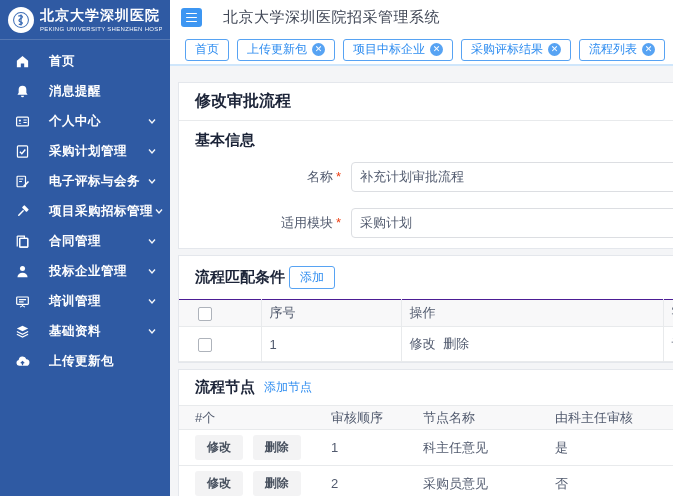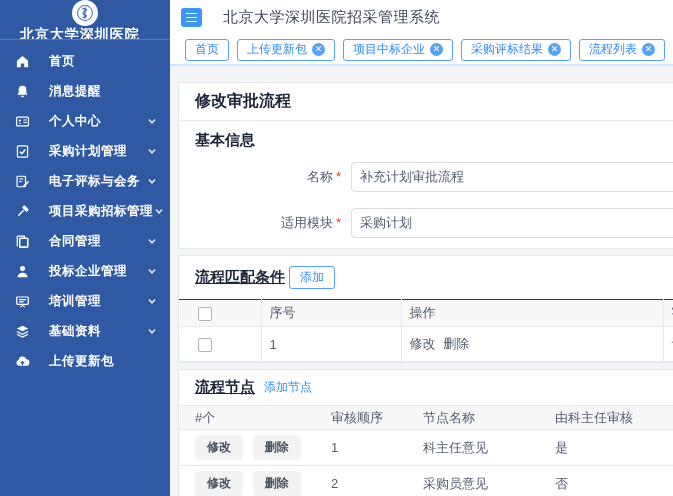--- a/index.html
+++ b/index.html
@@ -3,21 +3,21 @@
 <meta charset="utf-8">
 <style>
   * { margin:0; padding:0; box-sizing:border-box; }
   html,body { width:673px; height:496px; overflow:hidden; background:#f4f5f7;
     font-family:"Liberation Sans","DejaVu Sans",sans-serif; }
   .layout { display:flex; width:673px; height:496px; }
 
   
   .sidebar { width:170px; height:496px; background:#2f5aa3; flex:none; color:#fff; }
   .logo-row { height:40px; display:flex; align-items:center; padding:0 8px;
-    border-bottom:1px solid rgba(255,255,255,0.18);flex-direction:column; }
+    border-bottom:1px solid rgba(255,255,255,0.18); }
   .logo-circle { width:26px; height:26px; border-radius:50%; background:#fff; flex:none;
     display:flex; align-items:center; justify-content:center; }
   .logo-text { margin-left:6px; display:flex; flex-direction:column; overflow:hidden; }
   .logo-cn { font-family:"DejaVu Serif","Liberation Serif",serif; font-size:14px;
     font-weight:bold; letter-spacing:1px; white-space:nowrap; }
   .logo-en { font-size:6px; letter-spacing:0.3px; white-space:nowrap; opacity:0.95; margin-top:1px; }
   .menu { padding-top:6px; }
   .menu-item { height:30px; display:flex; align-items:center; padding:0 12px 0 14px; cursor:pointer; }
   .mi-icon { width:16px; height:16px; flex:none; margin-right:19px; display:flex;
     align-items:center; justify-content:center; }
@@ -53,21 +53,21 @@
   .form-row { display:flex; align-items:center; margin-top:8px; padding-right:16px; }
   .form-row + .form-row { margin-top:16px; }
   .form-row:last-child { margin-bottom:10px; }
   .form-label { width:162px; text-align:right; font-size:13px; color:#515a6e; flex:none; }
   .required { color:#ed4014; margin-left:3px; }
   .form-input { margin-left:10px; flex:1; height:30px; border:1px solid #dcdee2;
     border-radius:4px; padding:0 8px; font-size:13px; color:#515a6e; outline:none;
     font-family:inherit; background:#fff; }
 
   .card-header { display:flex; align-items:center; padding:10px 16px; }
-  .card-header .hdr { font-size:15px; font-weight:bold; color:#1c2438;text-decoration:underline; }
+  .card-header .hdr { font-size:15px; font-weight:bold; color:#1c2438; }
   .btn-add { margin-left:4px; height:23px; padding:0 10px; background:#fff;
     border:1px solid #57a3f3; border-radius:3px; color:#2d8cf0; font-size:12px;
     cursor:pointer; font-family:inherit; }
   .link-add { margin-left:9px; font-size:12px; color:#2d8cf0; cursor:pointer; }
 
   table { border-collapse:collapse; width:100%; font-size:13px; color:#515a6e; table-layout:fixed; }
   th,td { text-align:left; font-weight:normal; overflow:hidden; white-space:nowrap; }
   .t-match th { background:#f8f8f9; border-top:1px solid #4c1d95; border-bottom:1px solid #e8eaec;
     height:27px; padding:0 8px; border-right:1px solid #e8eaec; }
   .t-match th:last-child { border-right:none; }

